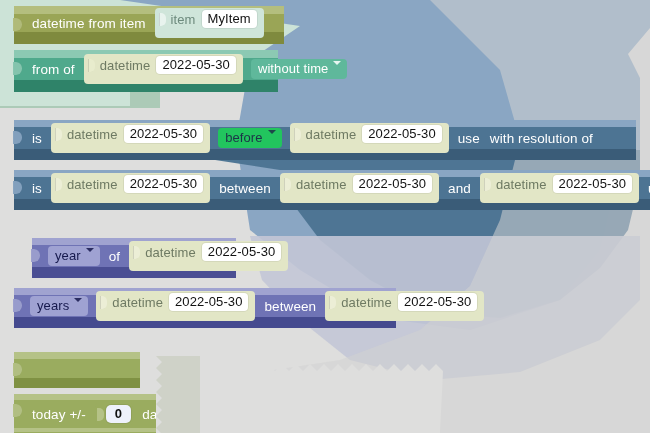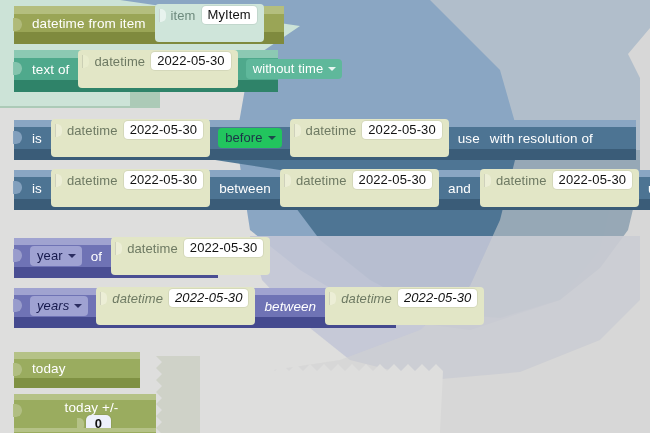--- a/index.html
+++ b/index.html
@@ -43,21 +43,21 @@
   }
 
   .lbl{margin:0 5px;}
   .lbl.first{margin-left:0;}
 
   
   .socket{
     display:inline-flex;align-items:center;
     height:22px;
     border-radius:4px;
-    padding:0 7px 16px 4px;
+    padding:0 7px 8px 4px;
     margin:0 4px;
     position:relative;
   }
   .socket .tab{
     width:7px;height:13px;
     border-radius:0 5px 5px 0;
     margin-right:5px;
     flex:0 0 auto;
   }
   .socket .nm{
@@ -76,21 +76,21 @@
   }
   .field.num{
     background:#eef1fb;
     border-radius:5px;
     padding:1px 9px 2px 9px;
     font-weight:bold;
   }
 
   
   .dd{
-    display:inline-flex;align-items:center;gap:5px;
+    display:inline-flex;gap:5px;
     border-radius:4px;
     padding:2px 6px 3px 7px;
     margin:0 4px;
     font-size:13px;
     color:#ffffff;
   }
   .dd .caret{
     width:0;height:0;
     border-left:4px solid transparent;
     border-right:4px solid transparent;
@@ -142,21 +142,21 @@
           <span class="field">MyItem</span>
         </span>
       </div>
     </div>
     <div class="block" style="left: 14px; top: 50px; width: 264px; height: 42px; background: rgb(79, 169, 140);">
       <div class="band-top" style="height: 8px; background: rgb(140, 201, 179);"></div>
       <div class="band-bot" style="height: 12px; background: rgb(47, 131, 105);"></div>
       <div class="notch" style="top: 12px; left: -1px; background: rgb(47, 131, 105); opacity: 0.55; height: 13px;"></div>
       <div class="notch" style="top: 12px; background: rgb(140, 201, 179); opacity: 0.9;"></div>
       <div class="row" style="top: 8px; height: 22px;">
-        <span class="lbl first">text of</span>
+        <span class="lbl first">from of</span>
         <span class="socket" style="background: rgb(226, 230, 198);">
           <span class="tab" style="background: rgb(232, 236, 205); box-shadow: rgba(0, 0, 0, 0.12) 1px 0px 0px inset;"></span>
           <span class="nm">datetime</span>
           <span class="field">2022-05-30</span>
         </span>
         <span class="dd" style="background: rgb(95, 184, 155); color: rgb(255, 255, 255);">
           <span>without time</span>
           <span class="caret"></span>
         </span>
       </div>
@@ -206,39 +206,39 @@
         </span>
         <span class="lbl">and</span>
         <span class="socket" style="background: rgb(226, 230, 198);">
           <span class="tab" style="background: rgb(236, 238, 214); box-shadow: rgba(0, 0, 0, 0.12) 1px 0px 0px inset;"></span>
           <span class="nm">datetime</span>
           <span class="field">2022-05-30</span>
         </span>
         <span class="lbl">use</span>
       </div>
     </div>
-    <div class="block" style="left: 14px; top: 238px; width: 204px; height: 40px; background: rgb(111, 115, 181);">
+    <div class="block" style="left: 32px; top: 238px; width: 204px; height: 40px; background: rgb(111, 115, 181);">
       <div class="band-top" style="height: 7px; background: rgb(160, 163, 208);"></div>
       <div class="band-bot" style="height: 11px; background: rgb(74, 78, 147);"></div>
       <div class="notch" style="top: 11px; left: -1px; background: rgb(74, 78, 147); opacity: 0.55; height: 13px;"></div>
       <div class="notch" style="top: 11px; background: rgb(160, 163, 208); opacity: 0.9;"></div>
       <div class="row" style="top: 7px; height: 22px; padding-left: 12px;">
         <span class="dd" style="background: rgb(159, 162, 210); color: rgb(22, 25, 77);">
           <span>year</span>
           <span class="caret"></span>
         </span>
         <span class="lbl">of</span>
         <span class="socket" style="background: rgb(226, 230, 198);">
           <span class="tab" style="background: rgb(236, 238, 214); box-shadow: rgba(0, 0, 0, 0.12) 1px 0px 0px inset;"></span>
           <span class="nm">datetime</span>
           <span class="field">2022-05-30</span>
         </span>
       </div>
     </div>
-    <div class="block" style="left: 14px; top: 288px; width: 382px; height: 40px; background: rgb(111, 115, 181); font-style: italic;">
+    <div class="block" style="left: 14px; top: 288px; width: 382px; height: 40px; background: rgb(111, 115, 181);">
       <div class="band-top" style="height: 7px; background: rgb(160, 163, 208);"></div>
       <div class="band-bot" style="height: 11px; background: rgb(69, 74, 143);"></div>
       <div class="notch" style="top: 11px; left: -1px; background: rgb(69, 74, 143); opacity: 0.55; height: 13px;"></div>
       <div class="notch" style="top: 11px; background: rgb(160, 163, 208); opacity: 0.9;"></div>
       <div class="row" style="top: 7px; height: 22px; padding-left: 12px;">
         <span class="dd" style="background: rgb(159, 162, 210); color: rgb(22, 25, 77);">
           <span>years</span>
           <span class="caret"></span>
         </span>
         <span class="socket" style="background: rgb(226, 230, 198);">
@@ -252,30 +252,27 @@
           <span class="nm">datetime</span>
           <span class="field">2022-05-30</span>
         </span>
       </div>
     </div>
     <div class="block" style="left: 14px; top: 352px; width: 126px; height: 36px; background: rgb(154, 172, 95);">
       <div class="band-top" style="height: 7px; background: rgb(181, 194, 135);"></div>
       <div class="band-bot" style="height: 10px; background: rgb(127, 145, 67);"></div>
       <div class="notch" style="top: 11px; left: -1px; background: rgb(127, 145, 67); opacity: 0.55; height: 13px;"></div>
       <div class="notch" style="top: 11px; background: rgb(181, 194, 135); opacity: 0.9;"></div>
-      <div class="row" style="top: 7px; height: 19px;">
-        <span class="lbl first">today</span>
-      </div>
     </div>
     <div class="block" style="left: 14px; top: 394px; width: 142px; height: 34px; background: rgb(154, 172, 95);">
       <div class="band-top" style="height: 6px; background: rgb(181, 194, 135);"></div>
       <div class="band-bot" style="height: 0px; background: rgb(127, 145, 67);"></div>
       <div class="notch" style="top: 10px; left: -1px; background: rgb(127, 145, 67); opacity: 0.55; height: 13px;"></div>
       <div class="notch" style="top: 10px; background: rgb(181, 194, 135); opacity: 0.9;"></div>
-      <div class="row" style="top: 6px; height: 28px; flex-direction: column;">
+      <div class="row" style="top: 6px; height: 28px;">
         <span class="lbl first">today +/-</span>
         <span class="socket" style="background: rgb(154, 172, 95); padding: 0px 2px;">
           <span class="tab" style="background: rgb(181, 194, 135); margin-right: 2px;"></span>
           <span class="field num">0</span>
         </span>
         <span class="lbl">days</span>
       </div>
     </div>
     <div class="block" style="left: 14px; top: 428px; width: 142px; height: 10px; background: rgb(154, 172, 95);">
       <div class="band-top" style="height: 4px; background: rgb(181, 194, 135);"></div>

